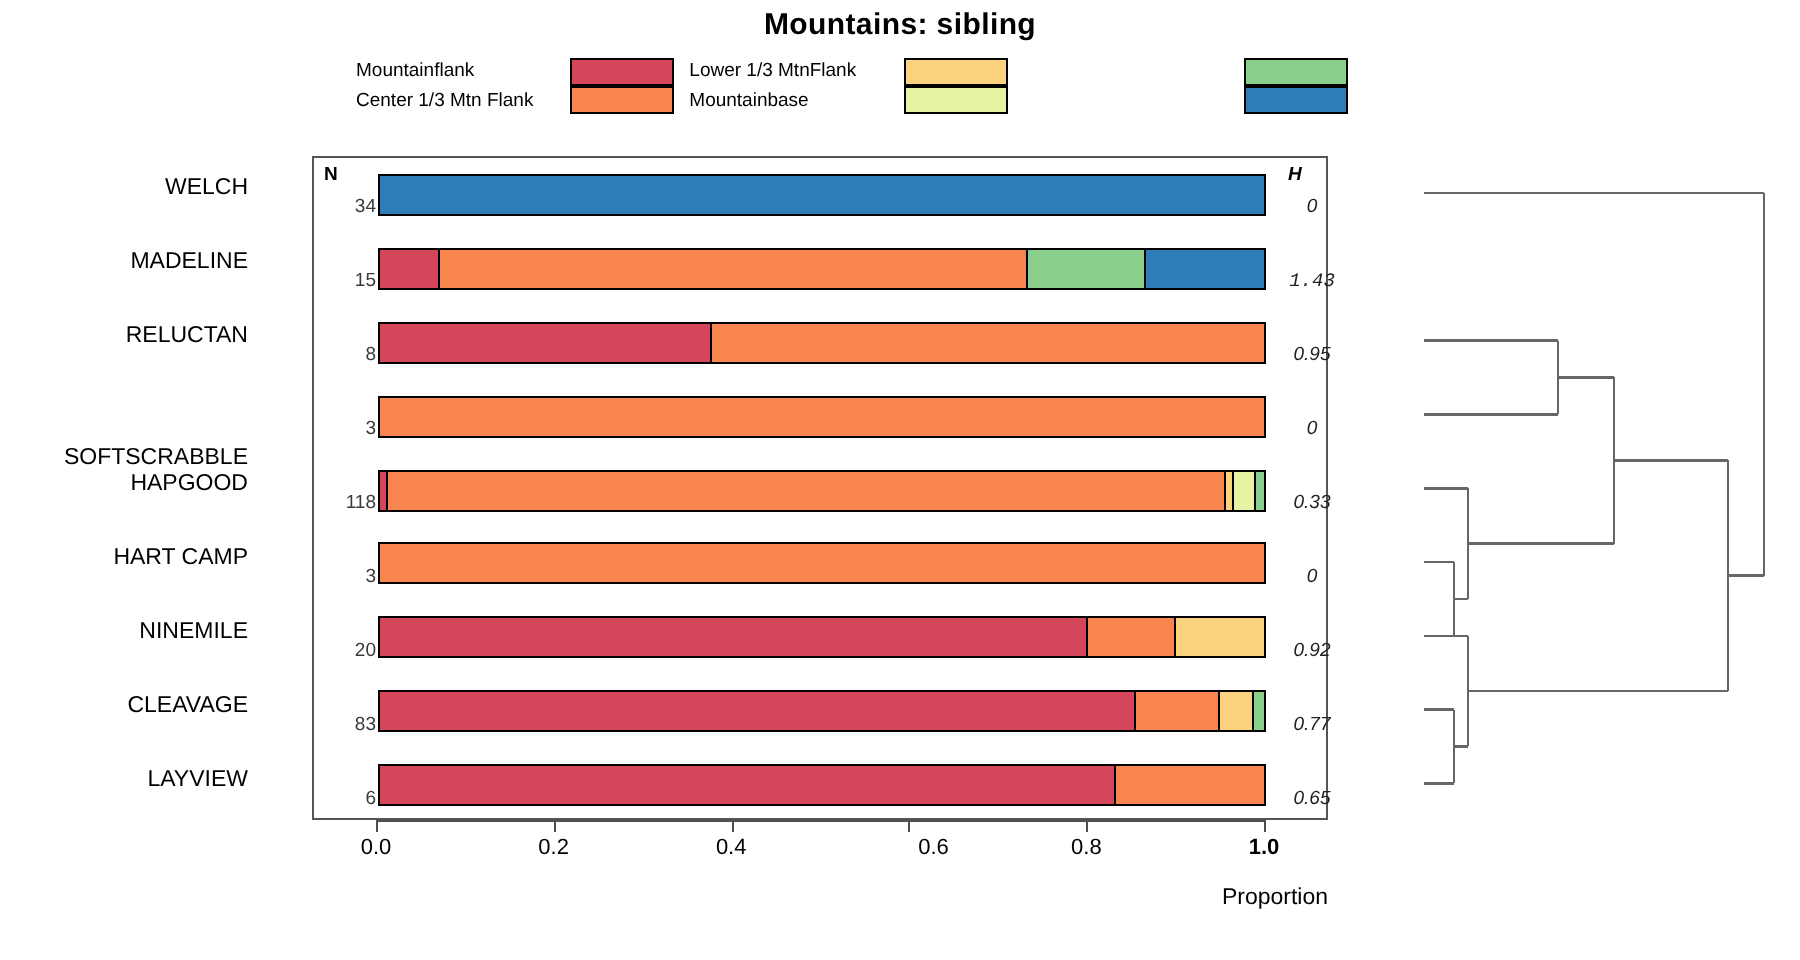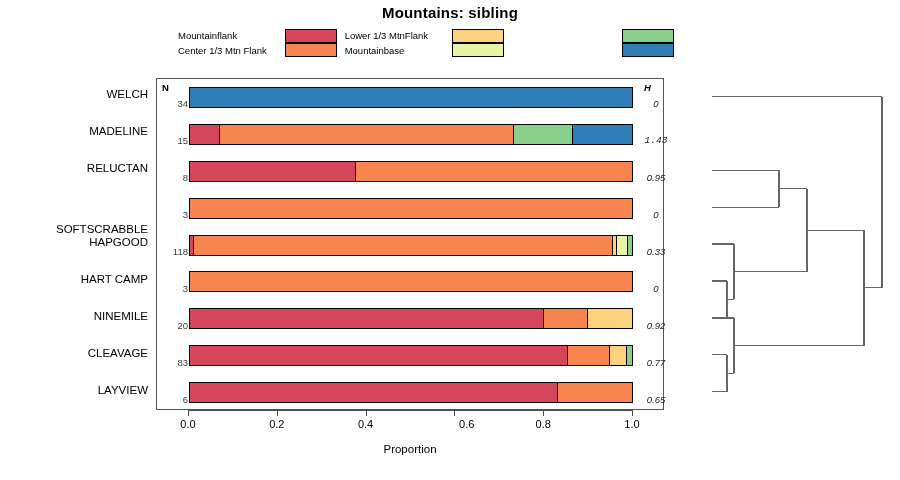--- a/index.html
+++ b/index.html
@@ -47,30 +47,30 @@
     position:absolute;left:0px;top:18px;width:30px;text-align:right;
     font-size:9.5px;color:#3a3a3a;
   }
   .hval{
     position:absolute;left:482px;top:18px;width:36px;text-align:center;
     font-size:9.5px;font-style:italic;color:#222;
   }
 
   
   .ylab{
-    position:absolute;left:0px;width:148px;text-align:right;
+    position:absolute;left:0px;width:124px;text-align:right;
     font-size:11.5px;color:#000;
   }
 
   
   .xaxis{position:absolute;left:156px;top:410px;width:508px;height:1px;}
   .xline{position:absolute;left:32px;top:0;width:444px;height:1px;background:#4d4d4d;}
   .tick{position:absolute;top:0;width:1px;height:6px;background:#4d4d4d;}
   .ticklab{position:absolute;top:8px;width:40px;margin-left:-20px;text-align:center;font-size:11px;}
-  .xtitle{position:absolute;left:156px;top:443px;width:508px;text-align:center;font-size:11.5px;}
+  .xtitle{position:absolute;left:156px;top:443px;width:508px;text-align:right;font-size:11.5px;}
 
   
   .dendro{position:absolute;left:704px;top:78px;width:190px;height:332px;}
   .dendro svg{display:block;}
 </style>
 </head>
 <body>
 
 <div id="root">
 
@@ -177,21 +177,21 @@
         <div class="ticklab" style="left: 32px;">0.0</div>
         <div class="tick" style="left: 120.8px;"></div>
         <div class="ticklab" style="left: 120.8px;">0.2</div>
         <div class="tick" style="left: 209.6px;"></div>
         <div class="ticklab" style="left: 209.6px;">0.4</div>
         <div class="tick" style="left: 298.4px;"></div>
         <div class="ticklab" style="left: 298.4px; text-align: right;">0.6</div>
         <div class="tick" style="left: 387.2px;"></div>
         <div class="ticklab" style="left: 387.2px;">0.8</div>
         <div class="tick" style="left: 476px;"></div>
-        <div class="ticklab" style="left: 476px;">1.0</div>
+        <div class="ticklab" style="left: 476px; font-weight: bold;">1.0</div>
       </div>
   </div>
   <div class="xtitle">Proportion</div>
 
   <div class="dendro">
     <svg width="190" height="332" viewBox="0 0 190 332">
       <g fill="none" stroke="#666" stroke-width="1.3" shape-rendering="crispEdges">
 
         <path d="M8,92.3 H75"></path>
         <path d="M8,129.2 H75"></path>

